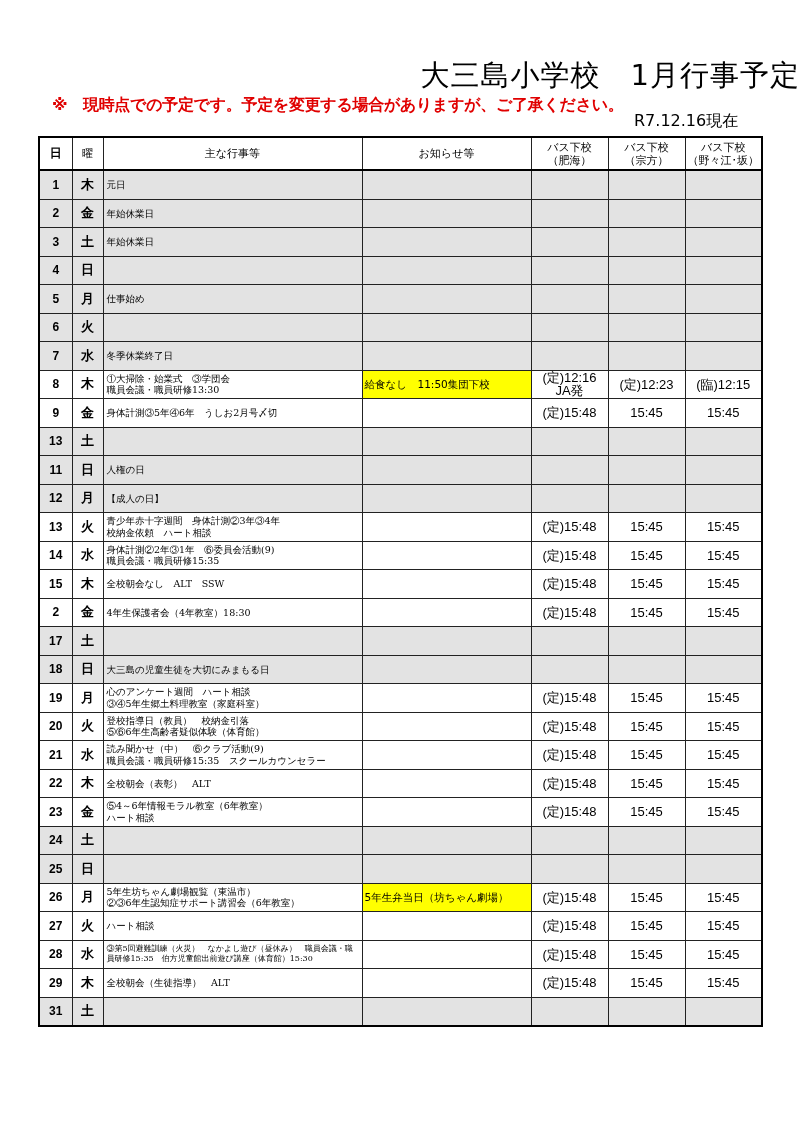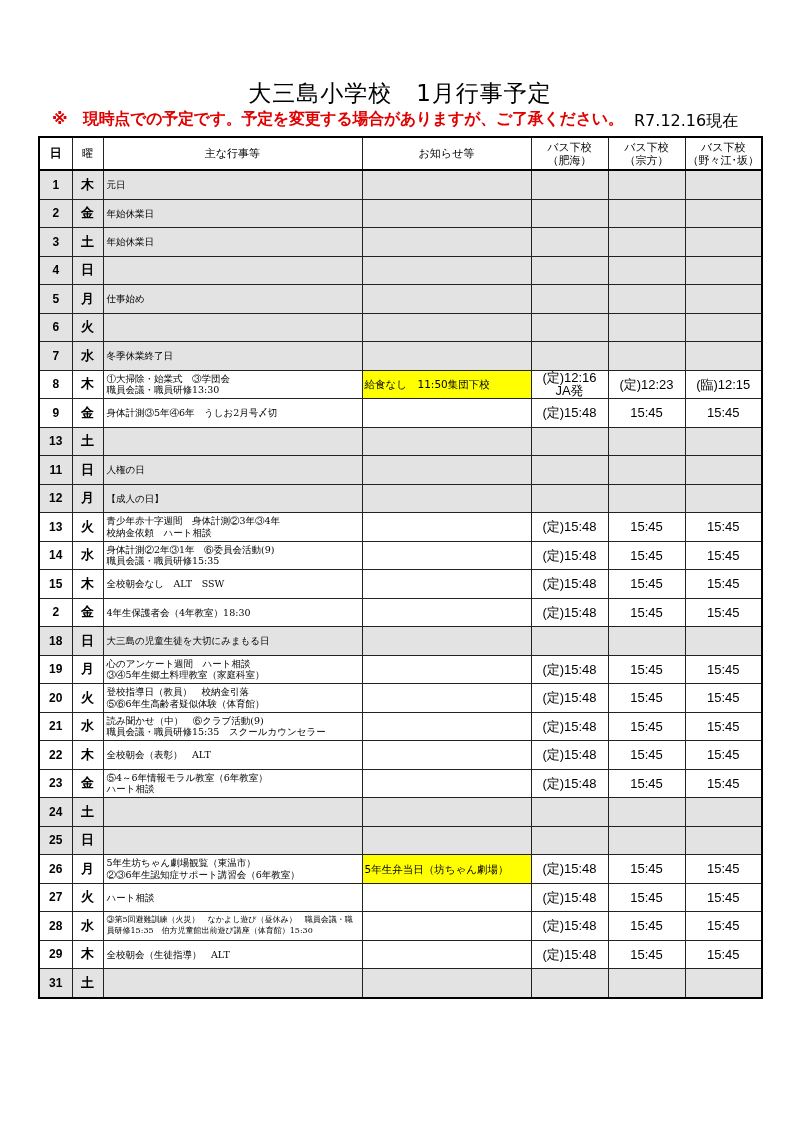--- a/index.html
+++ b/index.html
@@ -1,20 +1,20 @@
 <!DOCTYPE html>
 <html><head>
   <meta charset="utf-8">
   <style>
     html, body { margin: 0; padding: 0; background: #ffffff; }
     body { width: 800px; height: 1132px; position: relative; overflow: hidden;
            font-family: "DejaVu Sans", "Liberation Sans", sans-serif; color: #000; }
-    .title { position: absolute; left: 0; width: 800px; top: 78px; text-align: center;
-             font-size: 23px; font-weight: normal; letter-spacing: 1px; line-height: 30px; }
-    .notice { position: absolute; left: 52px; top: 108px; font-size: 16px; font-weight: bold;
+    .title { position: absolute; left: 0; width: 800px; top: 60px; text-align: right;
+             font-size: 29px; font-weight: normal; letter-spacing: 1px; line-height: 30px; }
+    .notice { position: absolute; left: 52px; top: 94px; font-size: 16px; font-weight: bold;
               color: #e00000; white-space: nowrap; line-height: 22px; letter-spacing: -0.3px; }
     .asof { position: absolute; left: 634px; top: 110px; font-size: 16px; font-weight: normal;
             color: #000; white-space: nowrap; line-height: 22px; }
     table.sched { position: absolute; left: 38px; top: 136px; border-collapse: collapse;
                   table-layout: fixed; width: 723px; border: 2px solid #000; }
     table.sched th, table.sched td { border: 1px solid #222; padding: 0; overflow: hidden; }
     table.sched th { font-weight: normal; font-size: 11px; height: 31px; line-height: 13px;
                      text-align: center; background: #fff; }
     table.sched thead tr { border-bottom: 2px solid #000; }
     table.sched td { height: 27.5px; font-size: 10px; line-height: 12px; }
@@ -201,20 +201,29 @@
       <tr>
         <td class="c-day">2</td>
         <td class="c-dow">金</td>
         <td class="c-ev">4年生保護者会（4年教室）18:30</td>
         <td class="c-note"></td>
         <td class="c-bus">(定)15:48</td>
         <td class="c-bus">15:45</td>
         <td class="c-bus">15:45</td>
       </tr>
       <tr class="gray">
+        <td class="c-day">17</td>
+        <td class="c-dow">土</td>
+        <td class="c-ev"></td>
+        <td class="c-note"></td>
+        <td class="c-bus"></td>
+        <td class="c-bus"></td>
+        <td class="c-bus"></td>
+      </tr>
+      <tr class="gray">
         <td class="c-day">18</td>
         <td class="c-dow">日</td>
         <td class="c-ev">大三島の児童生徒を大切にみまもる日</td>
         <td class="c-note"></td>
         <td class="c-bus"></td>
         <td class="c-bus"></td>
         <td class="c-bus"></td>
       </tr>
       <tr>
         <td class="c-day">19</td>

